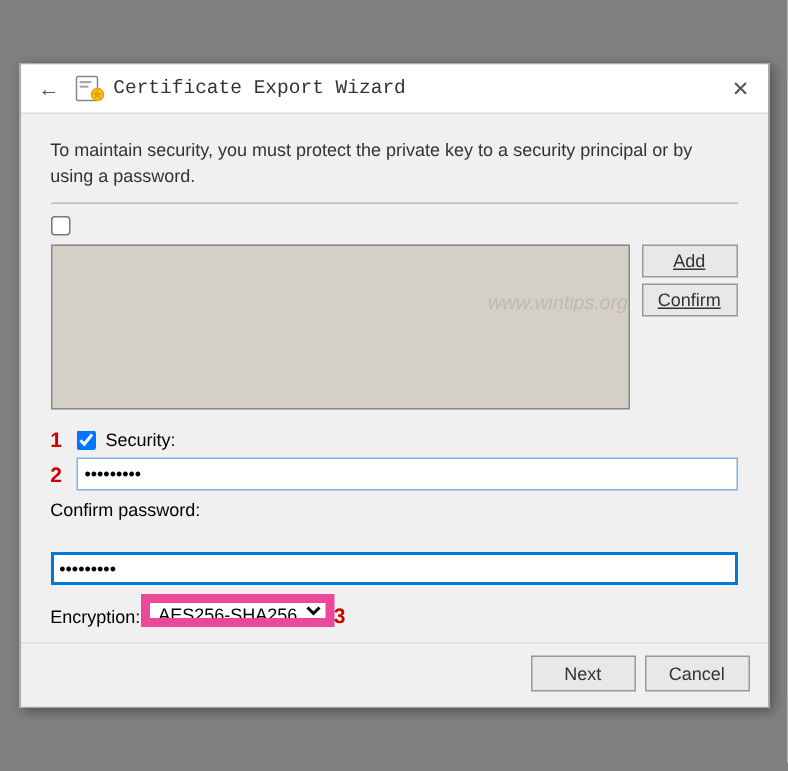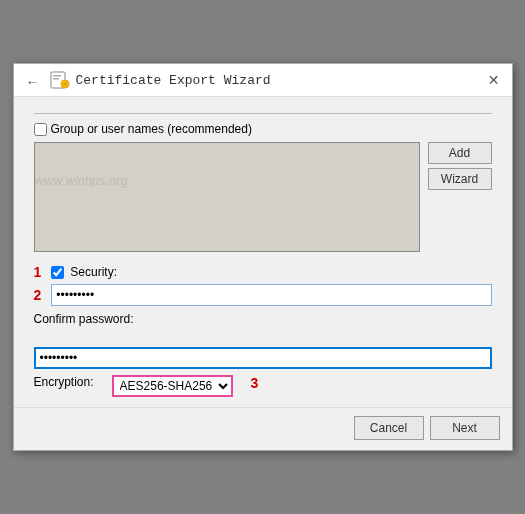--- a/index.html
+++ b/index.html
@@ -96,58 +96,60 @@
       gap: 4px;
     }
     .group-btn {
       width: 64px;
       padding: 3px 8px;
       background: #e8e8e8;
       border: 1px solid #999;
       font-size: 12px;
       cursor: pointer;
       color: #333;
+      text-decoration: underline;
     }
     .watermark {
       color: #c0b8b0;
       font-size: 13px;
-      text-align: left;
+      text-align: right;
       margin-top: 30px;
       font-style: italic;
+      padding-left: 40px;
     }
     .password-section {
       margin-top: 8px;
     }
     .pw-row {
       display: flex;
       align-items: center;
       gap: 6px;
       margin-bottom: 6px;
     }
     .pw-input {
       flex: 1;
       height: 22px;
       border: 1px solid #7fb0e0;
       padding: 2px 4px;
       font-size: 12px;
       outline: none;
     }
     .encryption-row {
       display: flex;
-      align-items: flex-start;
-      gap: 18px;
+      align-items: flex-end;
+      gap: 0;
       margin-top: 6px;
     }
     .enc-label {
       font-size: 12px;
     }
     .enc-select {
       height: 22px;
       font-size: 12px;
-      border: 2px solid #ec4899;
+      border: 6px solid #ec4899;
       background: white;
       padding: 0 2px;
     }
     .num-badge {
       color: #cc0000;
       font-weight: bold;
       font-size: 14px;
       margin-right: 4px;
     }
     .footer {
@@ -203,34 +205,34 @@
         <rect x="3" y="8" width="6" height="1.5" rx="0.5" fill="#aaa"></rect>
         <circle cx="15" cy="14" r="4" fill="#f5c518" stroke="#e8a000" stroke-width="1"></circle>
         <path d="M13 17 L15 15.5 L17 17 L16.5 14.5 L18 13 L15.8 12.8 L15 10.5 L14.2 12.8 L12 13 L13.5 14.5 Z" fill="#e8a000"></path>
       </svg>
       <span class="title-text">Certificate Export Wizard</span>
     </div>
     <button class="close-btn">✕</button>
   </div>
 
   <div class="content">
+    <div class="section-desc">To maintain security, you must protect the private key to a security principal or by using a password.</div>
     <hr class="divider">
 
     <div class="checkbox-group-row">
       <input type="checkbox" id="groupCheck" style="">
-      <label for="groupCheck">Group or user names (recommended)</label>
     </div>
 
     <div class="group-area">
       <div class="group-list">
         <div class="watermark">www.wintips.org</div>
       </div>
       <div class="group-buttons">
         <button class="group-btn">Add</button>
-        <button class="group-btn">Wizard</button>
+        <button class="group-btn">Confirm</button>
       </div>
     </div>
 
     <div class="password-section">
 
       <div class="pw-full-row">
         <span class="num-badge">1</span>
         <input type="checkbox" id="pwCheck" checked="" style="">
         <label for="pwCheck">Security:</label>
       </div>
@@ -252,16 +254,16 @@
         <select class="enc-select">
           <option>AES256-SHA256</option>
           <option>TripleDES-SHA1</option>
         </select>
         <span class="num-badge">3</span>
       </div>
     </div>
   </div>
 
   <div class="footer">
+    <button class="footer-btn next">Next</button>
     <button class="footer-btn">Cancel</button>
-    <button class="footer-btn next">Next</button>
   </div>
 </div>
 
 </body></html>

